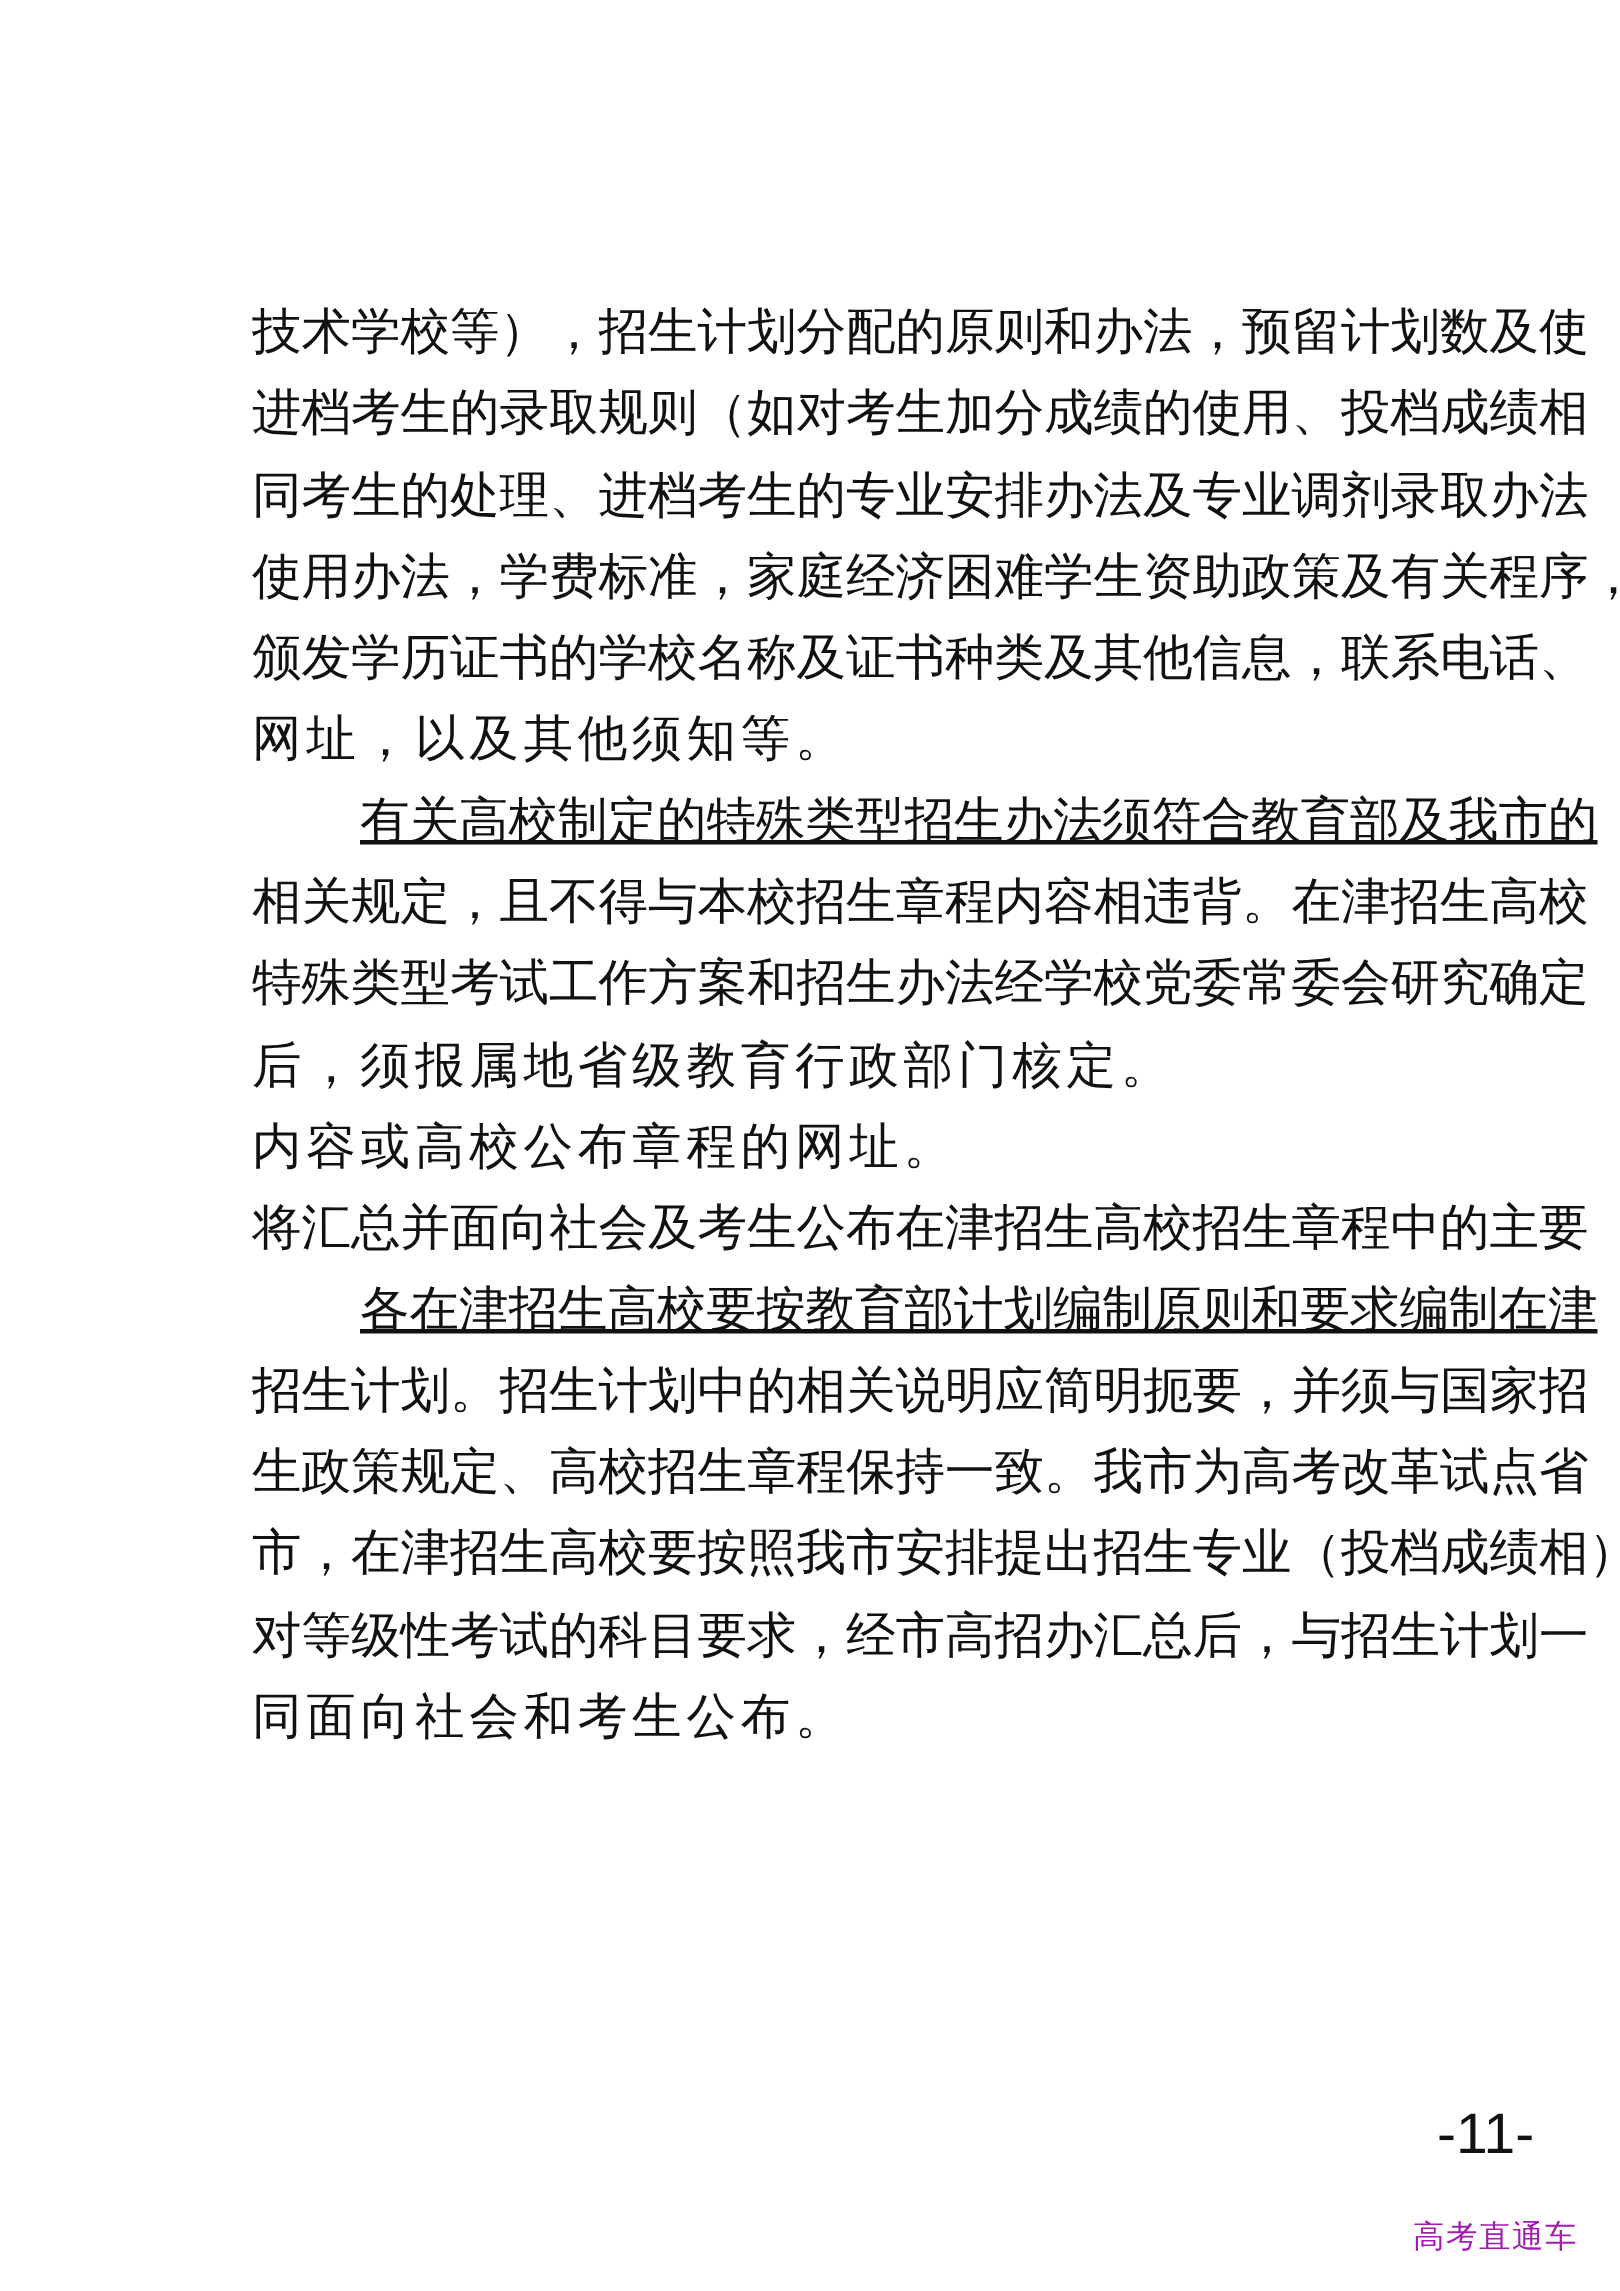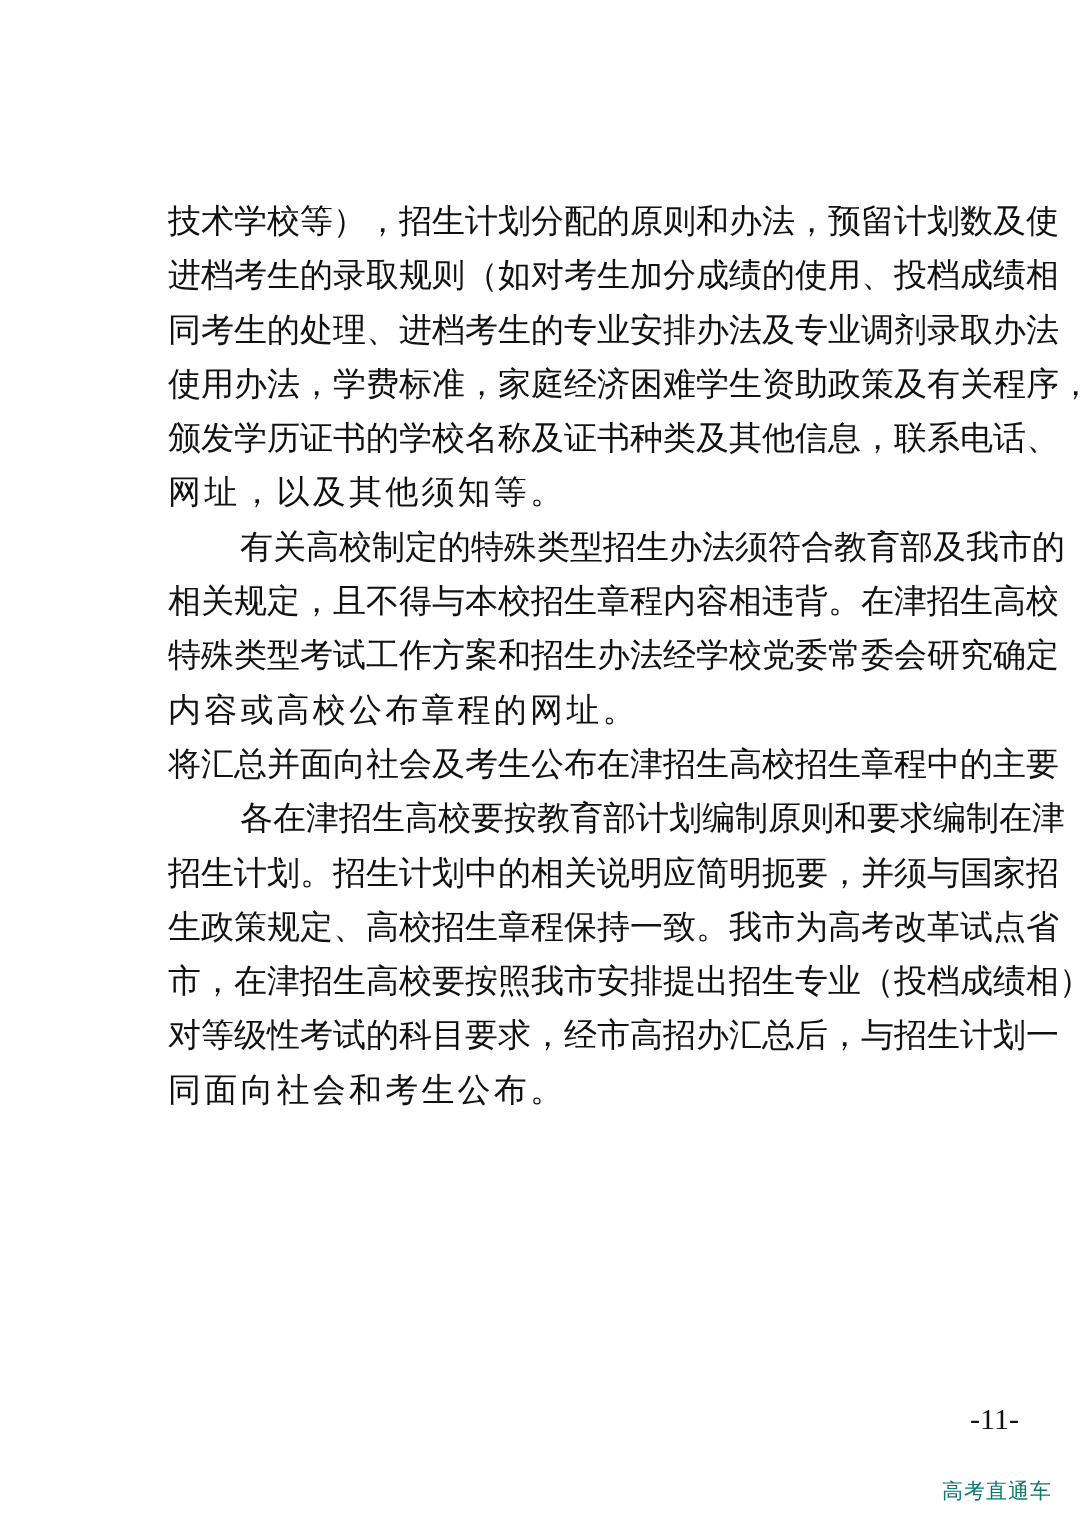--- a/index.html
+++ b/index.html
@@ -39,37 +39,37 @@
       text-align-last: justify;
       letter-spacing: 0px;
     }
     .line.last {
       text-align: right;
       text-align-last: left;
       letter-spacing: 3.2px;
     }
     .line.indent {
       padding-left: 72px;
+      text-decoration: underline;
     }
     .page-number {
       position: absolute;
       left: 958px;
       top: 1402px;
-      font-family: Liberation Serif, serif;
-      font-size: 30px;
+      font-family: Liberation Sans, sans-serif;
+      font-size: 38px;
       color: #111111;
-      margin-left: 12px;
     }
     .watermark {
       position: absolute;
       left: 942px;
       top: 1477px;
       font-family: "DejaVu Sans", "Liberation Sans", sans-serif;
       font-size: 21px;
-      color: #0f766e;
+      color: #a21caf;
       letter-spacing: 1px;
     }
   </style>
 </head>
 <body>
 
 <div class="page">
   <div class="body-text">
 
     <div>
@@ -78,20 +78,21 @@
       <span class="line">同考生的处理、进档考生的专业安排办法及专业调剂录取办法</span>
       <span class="line">使用办法，学费标准，家庭经济困难学生资助政策及有关程序，</span>
       <span class="line">颁发学历证书的学校名称及证书种类及其他信息，联系电话、</span>
       <span class="line last">网址，以及其他须知等。</span>
     </div>
 
     <div>
       <span class="line indent">有关高校制定的特殊类型招生办法须符合教育部及我市的</span>
       <span class="line">相关规定，且不得与本校招生章程内容相违背。在津招生高校</span>
       <span class="line">特殊类型考试工作方案和招生办法经学校党委常委会研究确定</span>
+      <span class="line last">后，须报属地省级教育行政部门核定。</span>
     </div>
 
     <div>
       <span class="line last">内容或高校公布章程的网址。</span>
       <span class="line">将汇总并面向社会及考生公布在津招生高校招生章程中的主要</span>
     </div>
 
     <div>
       <span class="line indent">各在津招生高校要按教育部计划编制原则和要求编制在津</span>
       <span class="line">招生计划。招生计划中的相关说明应简明扼要，并须与国家招</span>

